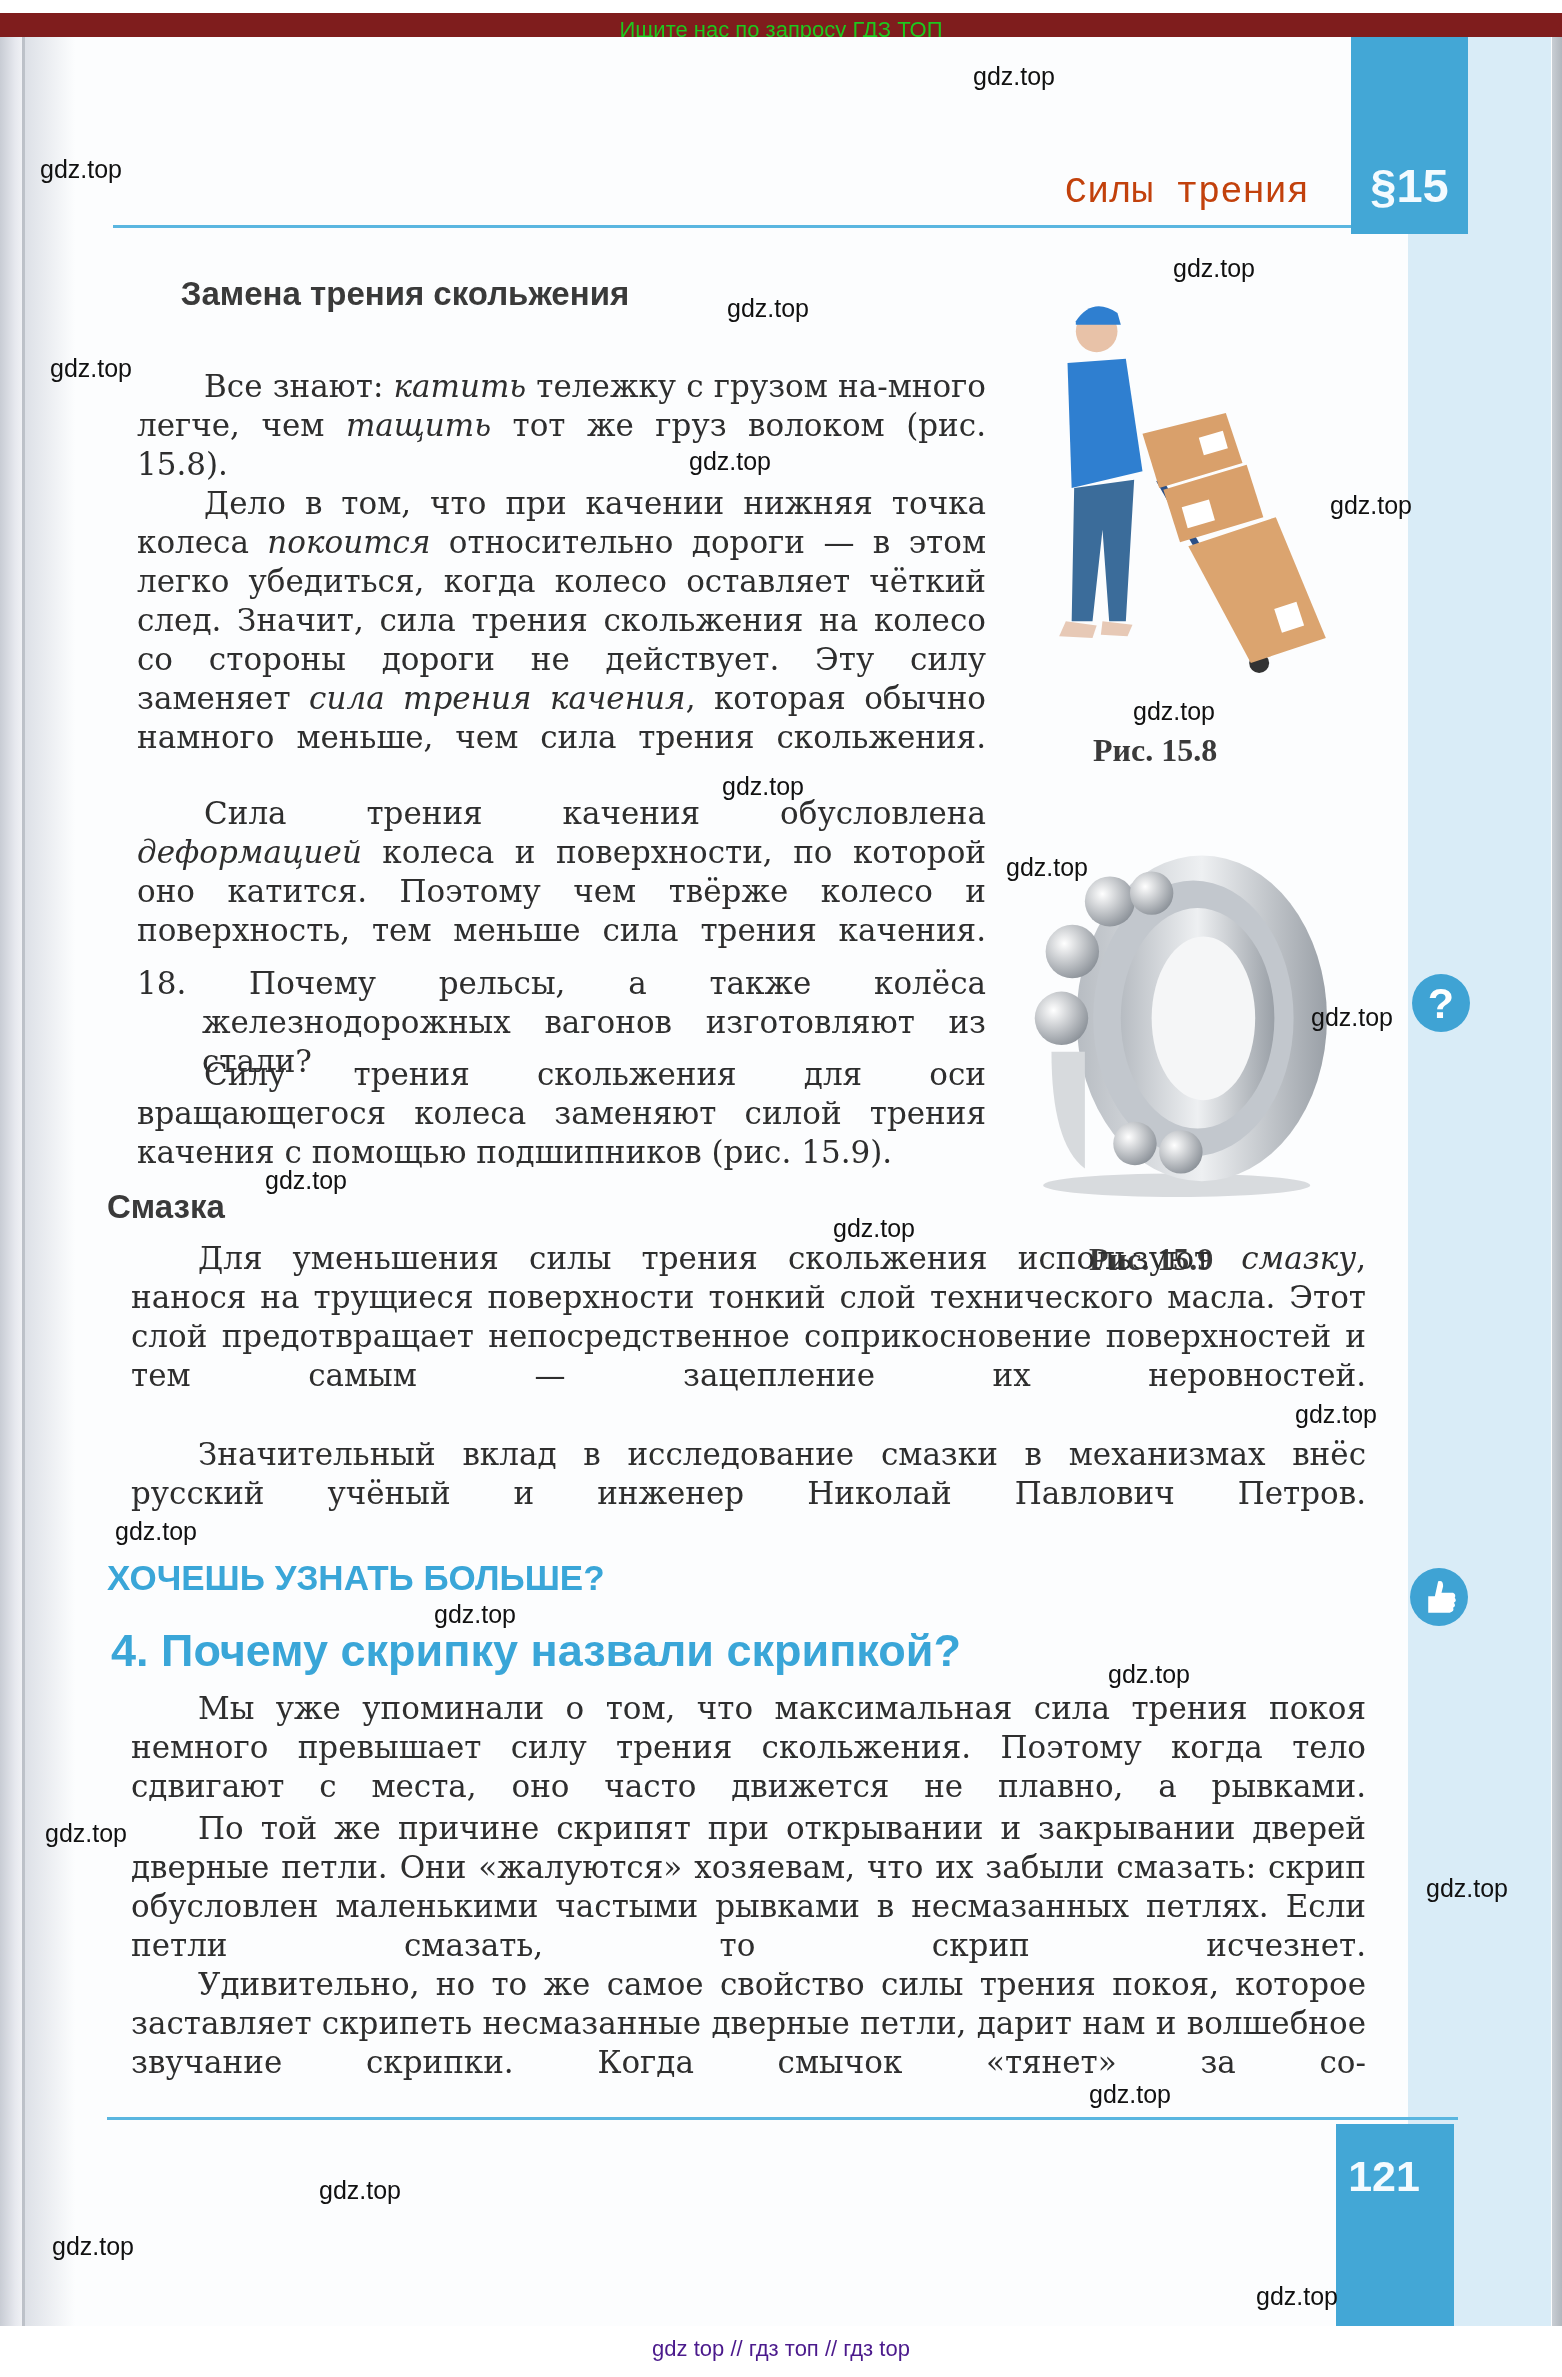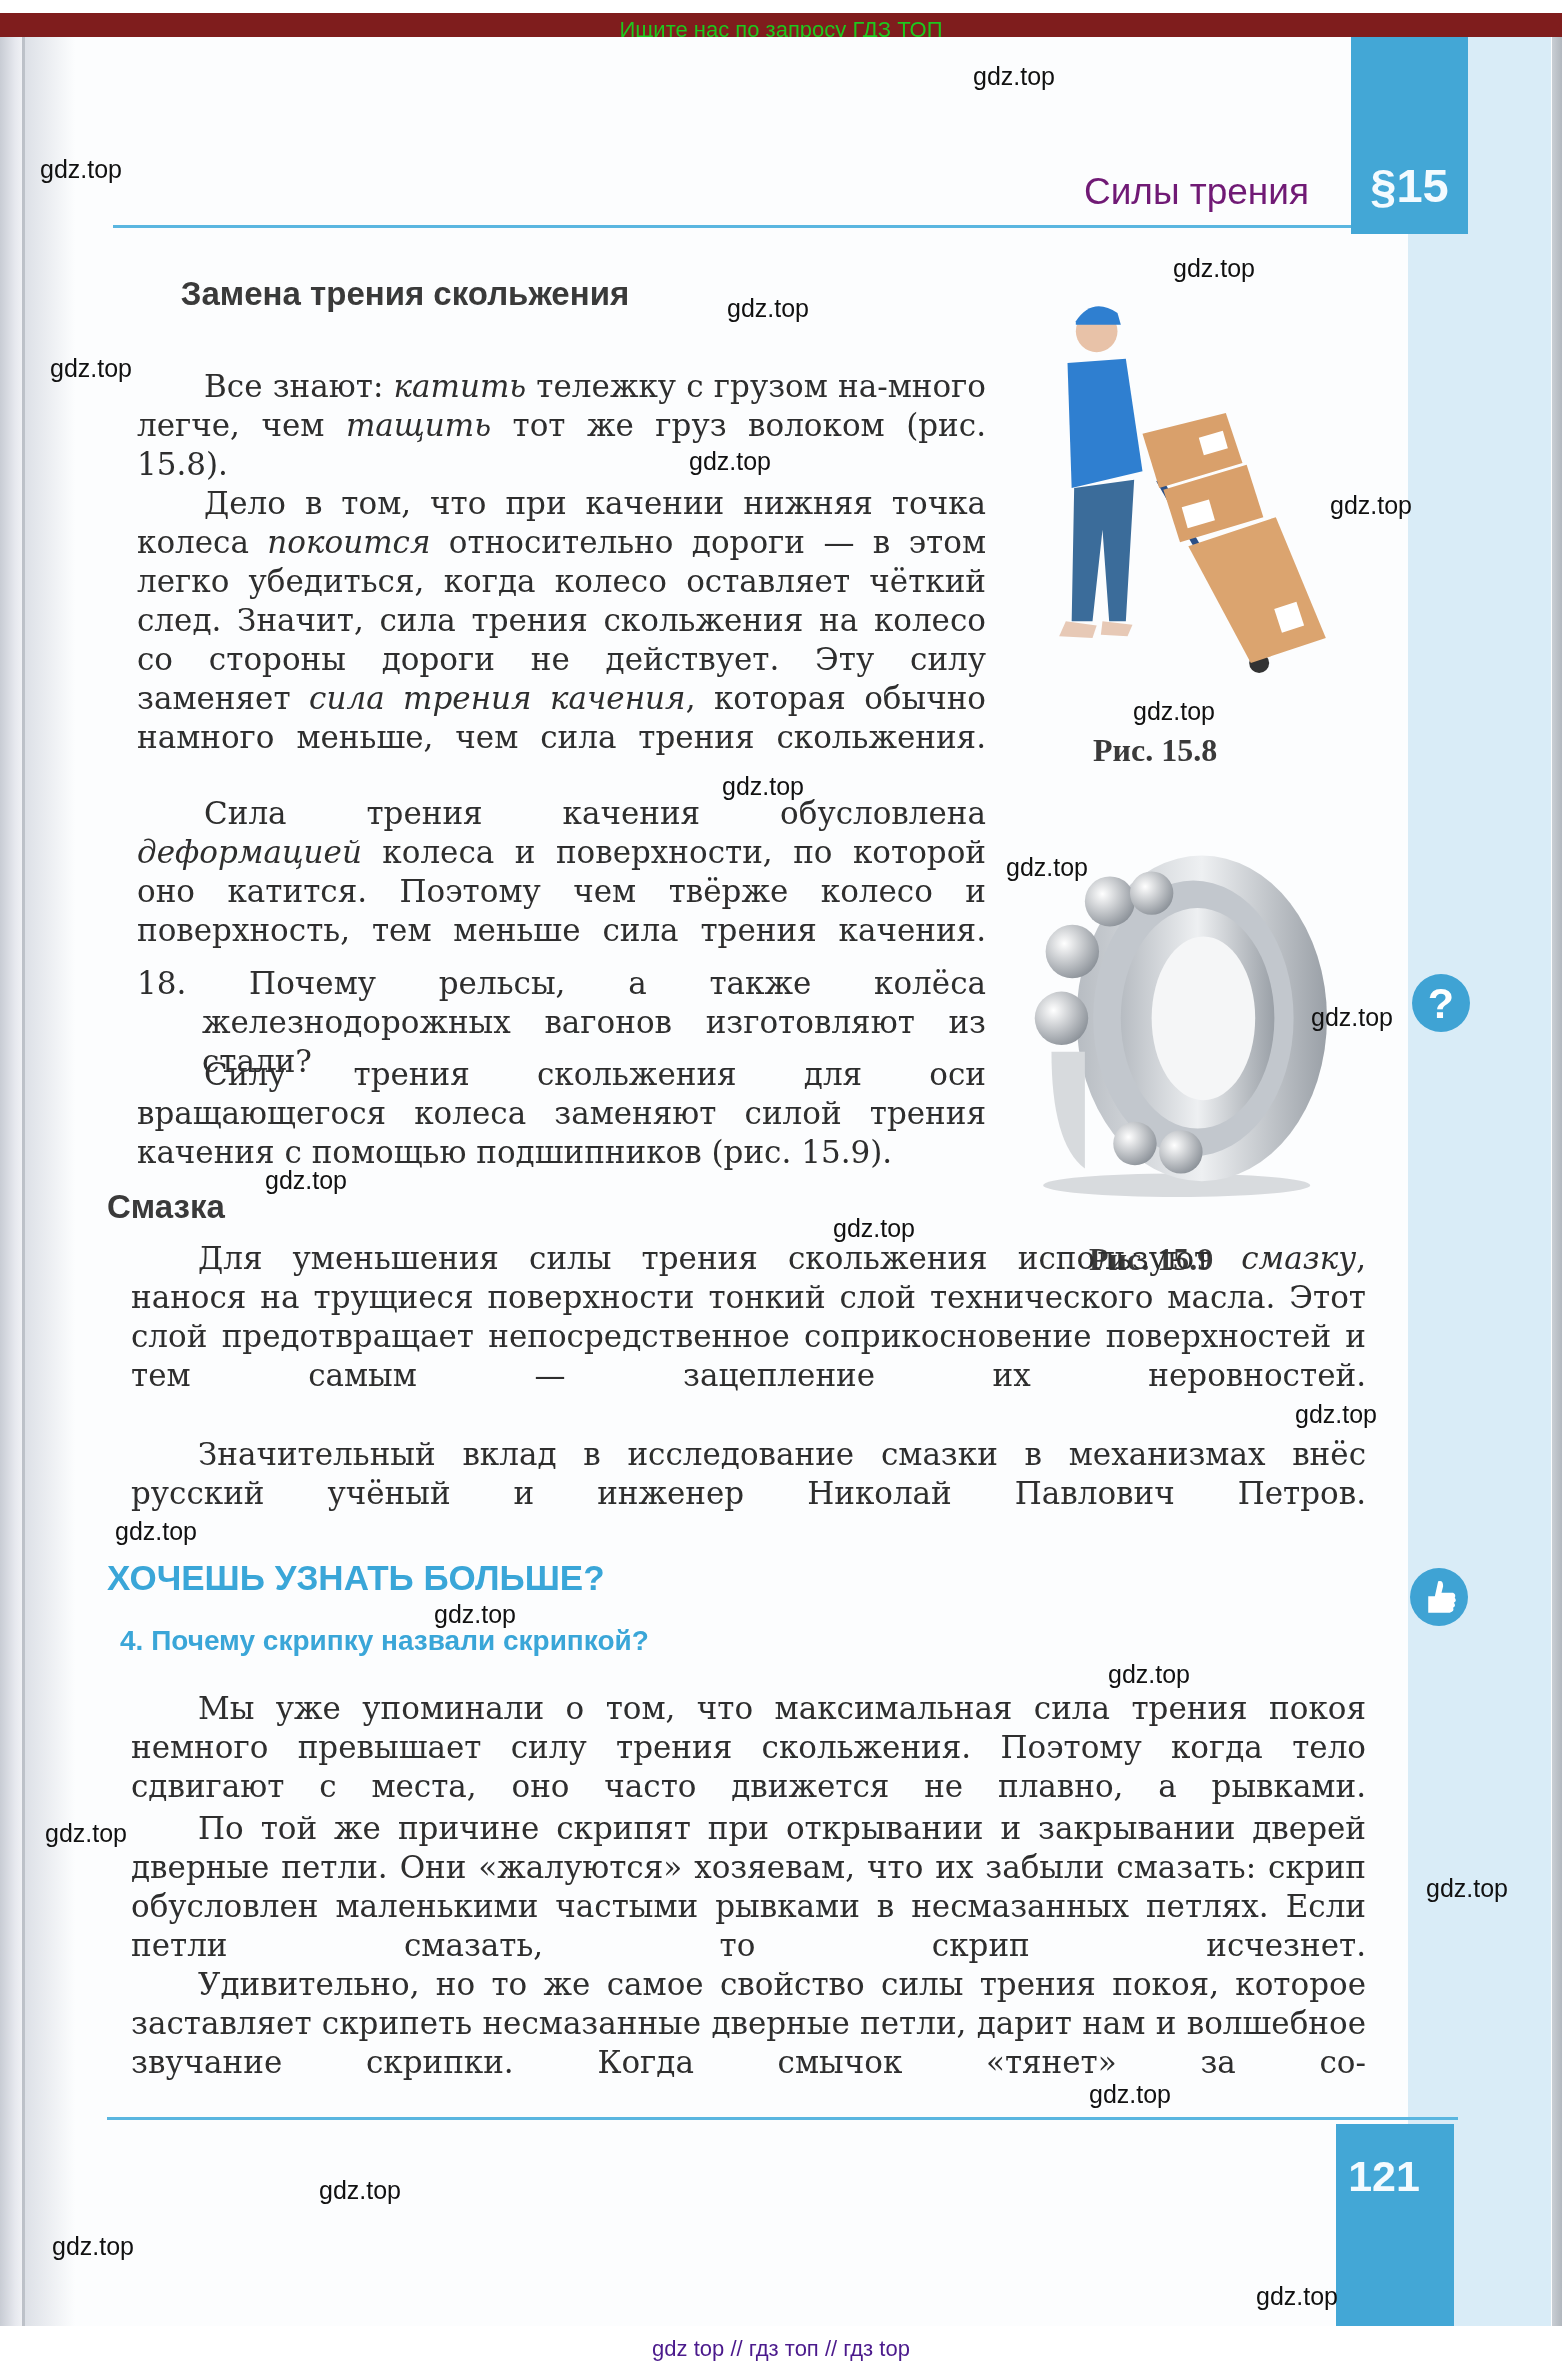--- a/index.html
+++ b/index.html
@@ -12,22 +12,22 @@
   .spine { left:0; top:37px; width:25px; height:2289px;
            background:linear-gradient(to right,#c8ccd4,#e6e8ee 60%,#f4f5f8); }
   .spine-line { left:22px; top:37px; width:2.5px; height:2289px; background:#9aa0aa; opacity:.6; }
   .spine-shadow { left:25px; top:37px; width:50px; height:2289px;
                   background:linear-gradient(to right,rgba(200,205,215,.6),rgba(255,255,255,0)); }
   .strip { left:1408px; top:37px; width:143px; height:2289px; background:#d9ecf7; }
   .edge { left:1552px; top:37px; width:11px; height:2289px; background:linear-gradient(to right,#c9ced4,#aeb4bb); }
   .tab-top { left:1351px; top:37px; width:117px; height:197px; background:#43a7d6; }
   .tab-num { left:1351px; top:158px; width:117px; text-align:center; color:#f4fbff;
              font-family:"Liberation Sans", sans-serif; font-weight:bold; font-size:47px; }
-  .running-head { left:834px; top:171px; width:475px; text-align:right; color:#701a75;
-                  font-family:Liberation Sans, sans-serif; font-size:37px; }
+  .running-head { left:834px; top:171px; width:475px; text-align:right; color:#c2410c;
+                  font-family:Liberation Mono, monospace; font-size:37px; }
   .rule-top { left:113px; top:225px; width:1238px; height:3.3px; background:#5ab6e0; }
   .rule-bottom { left:107px; top:2117px; width:1351px; height:3.3px; background:#5ab6e0; }
   .tab-bottom { left:1336px; top:2124px; width:118px; height:202px; background:#43a7d6; }
   .pagenum { left:1336px; top:2152px; width:96px; text-align:center; color:#f4fbff;
              font-family:"Liberation Sans", sans-serif; font-weight:bold; font-size:43px; }
 
   .h-sub { font-family:"Liberation Sans", sans-serif; font-weight:bold; color:#3a3a3a; font-size:33px; line-height:40px;text-align:center; }
   .para { font-family:"DejaVu Serif", serif; font-size:31px; line-height:39px; color:#2e2e2e;
           text-align:justify; text-align-last:justify;margin-left:24px; }
   .para.last { text-align-last:left; }
@@ -133,21 +133,21 @@
 <div class="abs caption" style="left:1089px; top:1241px;">Рис. 15.9</div>
 
 <div class="abs h-sub" style="left:107px; top:1187px;">Смазка</div>
 
 <div class="abs para indent" style="left:107px; top:1239px; width:1235px;">
   <span>Для уменьшения силы трения скольжения используют </span><em>смазку</em><span>, нанося на трущиеся поверхности тонкий слой технического масла. Этот слой предотвращает непосредственное соприкосновение поверхностей и тем самым — зацепление их неровностей.</span>
 </div>
 <div class="abs para indent" style="left:107px; top:1435px; width:1235px;">Значительный вклад в исследование смазки в механизмах внёс русский учёный и инженер Николай Павлович Петров.</div>
 
 <div class="abs blue-h" style="left:107px; top:1558px; font-size:35px;">ХОЧЕШЬ УЗНАТЬ БОЛЬШЕ?</div>
-<div class="abs blue-h" style="left:120px; top:1625px; font-size:28px;">4. Почему скрипку назвали скрипкой?</div>
+<div class="abs blue-h" style="left:111px; top:1625px; font-size:45px;">4. Почему скрипку назвали скрипкой?</div>
 
 <div class="abs para indent" style="left:107px; top:1689px; width:1235px;">Мы уже упоминали о том, что максимальная сила трения покоя немного превышает силу трения скольжения. Поэтому когда тело сдвигают с места, оно часто движется не плавно, а рывками.</div>
 <div class="abs para indent" style="left:107px; top:1809px; width:1235px;">По той же причине скрипят при открывании и закрывании дверей дверные петли. Они «жалуются» хозяевам, что их забыли смазать: скрип обусловлен маленькими частыми рывками в несмазанных петлях. Если петли смазать, то скрип исчезнет.</div>
 <div class="abs para indent" style="left:107px; top:1965px; width:1235px;">Удивительно, но то же самое свойство силы трения покоя, которое заставляет скрипеть несмазанные дверные петли, дарит нам и волшебное звучание скрипки. Когда смычок «тянет» за со-</div>
 
 <div class="abs icon-circle" style="left:1412px; top:974px;">?</div>
 <div class="abs icon-circle" style="left:1410px; top:1568px; font-size:30px;">
   <svg width="58" height="58" viewBox="0 0 70 70">
     <path d="M22 34 L30 34 L34 16 Q40 14 40 22 L38 30 L52 30 Q56 32 54 36 Q57 40 53 42 Q56 46 52 48 Q54 52 48 54 L22 54 Z" fill="#ffffff"></path>
   </svg>

